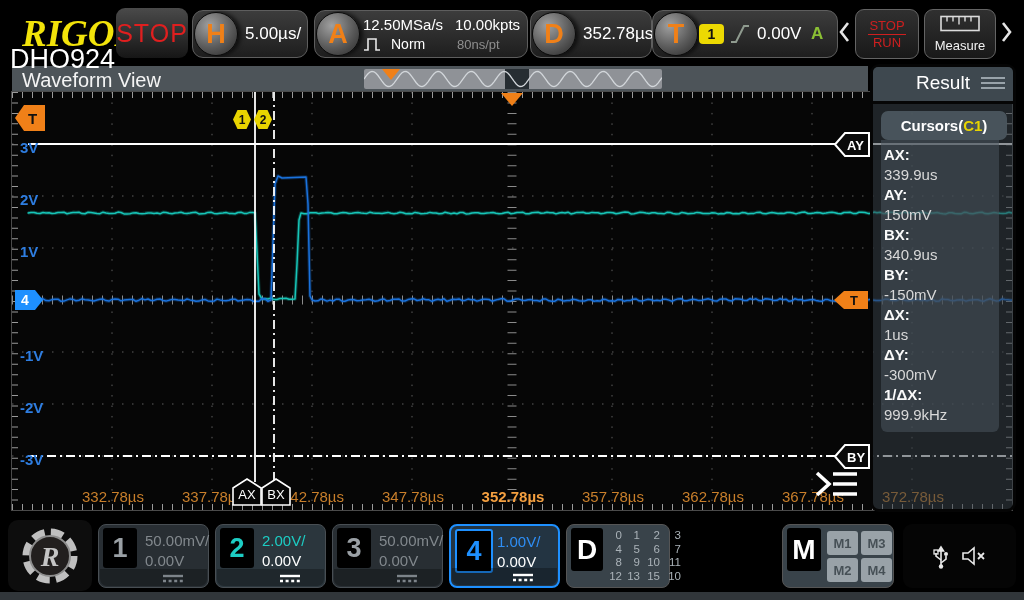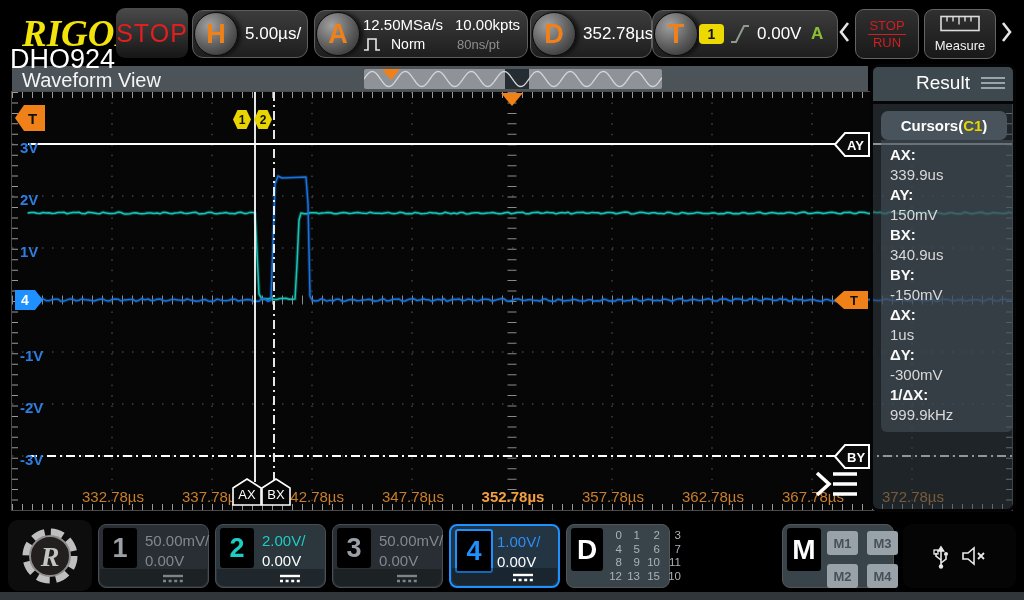--- a/index.html
+++ b/index.html
@@ -74,22 +74,22 @@
   #panel{left:870px;top:64px;width:146px;height:448px;background:rgba(52,62,70,.55);
         border:3px solid #050505;border-radius:9px;z-index:20;box-sizing:border-box;}
   #panel-header{position:absolute;left:0;top:0;right:0;height:34px;background:#3e484f;border-radius:5px 5px 0 0;
         border-bottom:3px solid #060606;}
   #panel-title{position:absolute;left:0;right:0;top:5px;text-align:center;font-size:19px;color:#fff;}
   #panel-burger{position:absolute;right:8px;top:10px;width:24px;}
   #panel-burger div{height:2px;background:#99a3aa;margin-bottom:3px;}
   #panel-tab{position:absolute;left:8px;top:44px;width:126px;height:29px;background:rgba(76,88,96,.92);
         border-radius:7px;color:#fff;font-weight:bold;font-size:15px;display:flex;align-items:center;justify-content:center;}
   #panel-tab .src{color:#e8d400;}
-  #panel-values{position:absolute;left:8px;top:73px;width:132px;background:rgba(72,84,92,.55);
-        border-radius:0 0 6px 6px;padding:5px 0 7px 9px;box-sizing:border-box;}
+  #panel-values{position:absolute;left:8px;top:73px;width:118px;background:rgba(72,84,92,.55);
+        border-radius:0 0 6px 6px;padding:5px 0 7px 3px;box-sizing:border-box;}
   .r-label{font-size:15px;font-weight:bold;color:#fafafa;line-height:20px;}
   .r-value{font-size:15px;color:#d9d9d9;line-height:20px;}
 
   
   #bottom-bar{left:0;top:518px;width:1024px;height:82px;background:#000;z-index:30;}
   #bottom-strip{position:absolute;left:0;top:74px;width:1024px;height:8px;background:#31363a;}
   #gear-btn{position:absolute;left:8px;top:2px;width:84px;height:71px;background:#0d0d0d;border-radius:10px;
         display:flex;align-items:center;justify-content:center;}
   .ch-box{position:absolute;top:6px;width:111px;height:64px;border-radius:8px;box-sizing:border-box;}
   .ch-num{position:absolute;left:4px;top:3px;width:34px;height:40px;background:#000;border-radius:3px;
@@ -99,21 +99,21 @@
   .ch-strip{position:absolute;left:1px;right:1px;bottom:1px;height:17px;background:rgba(0,0,0,.28);border-radius:0 0 7px 7px;}
   .ch-icon{position:absolute;right:24px;bottom:4px;}
   #d-box{position:absolute;left:566px;top:6px;width:104px;height:64px;background:#39434a;border:1px solid #555;border-radius:8px;box-sizing:border-box;}
   #d-tab{position:absolute;left:4px;top:3px;width:32px;height:43px;background:#000;border-radius:3px;
         color:#fff;font-weight:bold;font-size:28px;display:flex;align-items:center;justify-content:center;}
   #d-digits{position:absolute;left:42px;top:4px;display:grid;grid-template-columns:13px 18px 20px 21px;
         grid-auto-rows:13.5px;font-size:11.5px;color:#aab2b8;text-align:right;}
   #m-box{position:absolute;left:782px;top:6px;width:112px;height:64px;background:#39434a;border:1px solid #555;border-radius:8px;box-sizing:border-box;}
   #m-tab{position:absolute;left:4px;top:3px;width:34px;height:43px;background:#000;border-radius:3px;
         color:#fff;font-weight:bold;font-size:28px;display:flex;align-items:center;justify-content:center;}
-  #m-grid{position:absolute;left:44px;top:6px;display:grid;grid-template-columns:31px 31px;grid-auto-rows:24px;gap:9px;}
+  #m-grid{position:absolute;left:44px;top:6px;display:grid;grid-template-columns:31px 31px;grid-auto-rows:24px;gap:3px;}
   .m-btn{background:#99a2a8;border-radius:3px;color:#465056;font-weight:bold;font-size:13px;
         display:flex;align-items:center;justify-content:center;}
   #status-box{position:absolute;left:903px;top:6px;width:113px;height:64px;background:#050505;border-radius:9px;
         display:flex;align-items:center;justify-content:center;gap:12px;}
 </style>
 </head>
 <body>
 
 <div id="screen">
 

